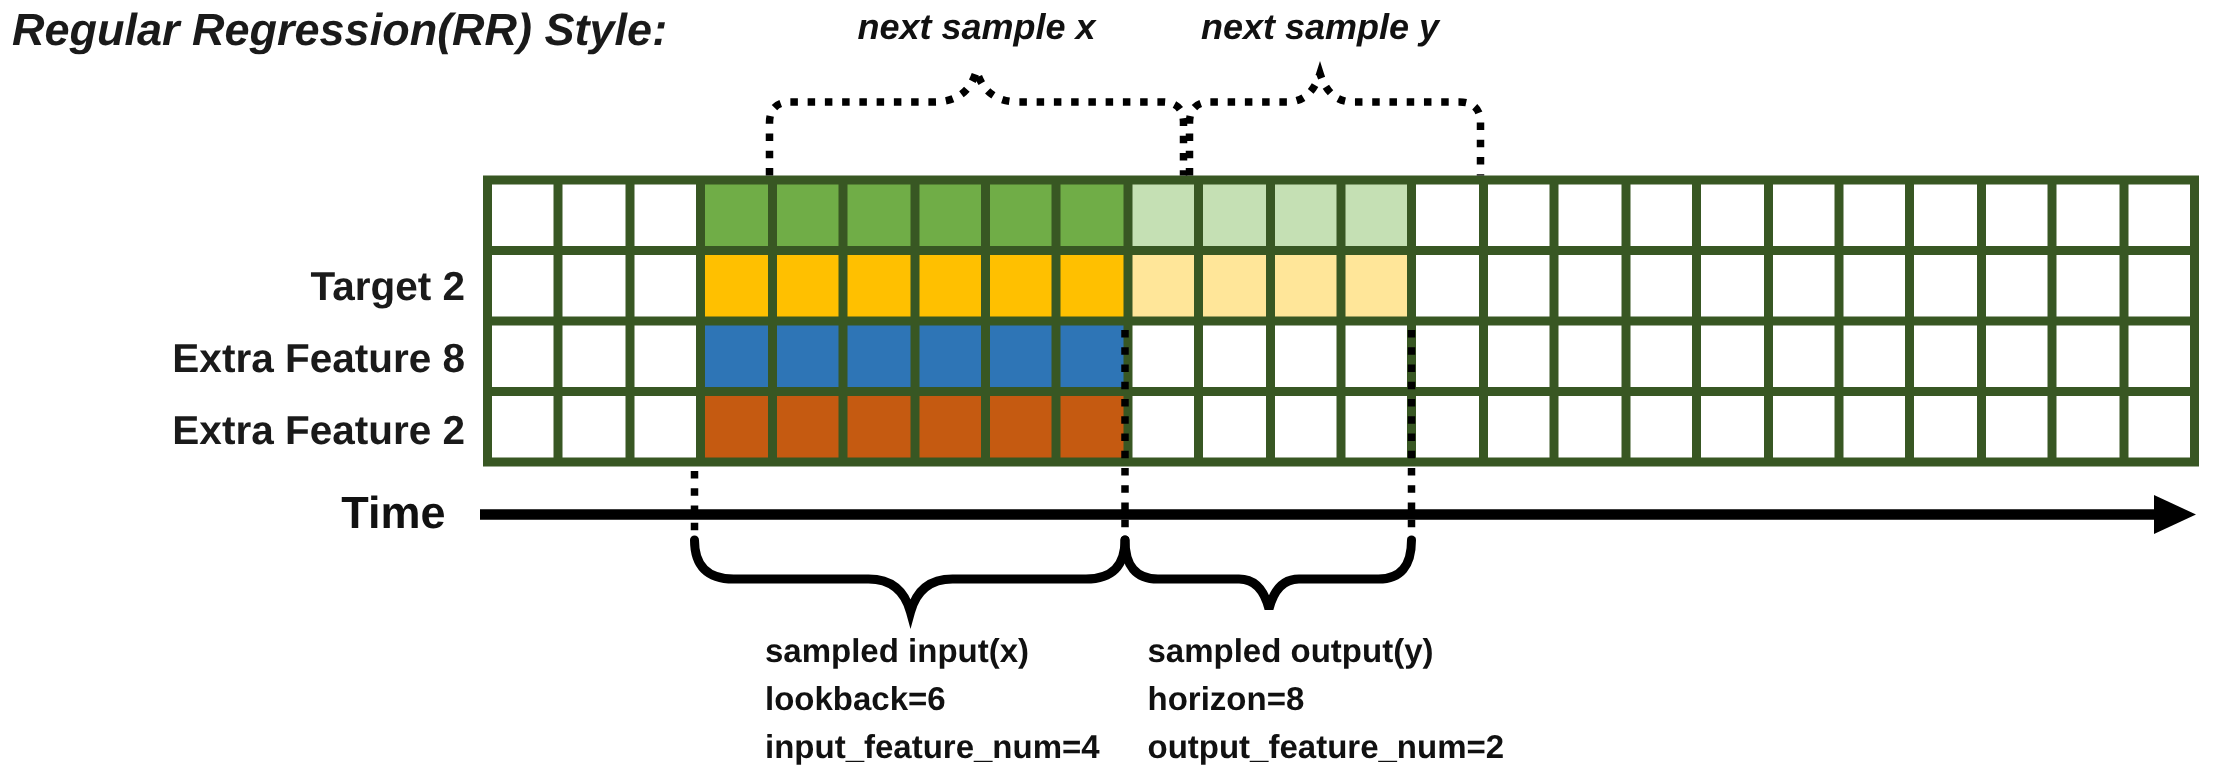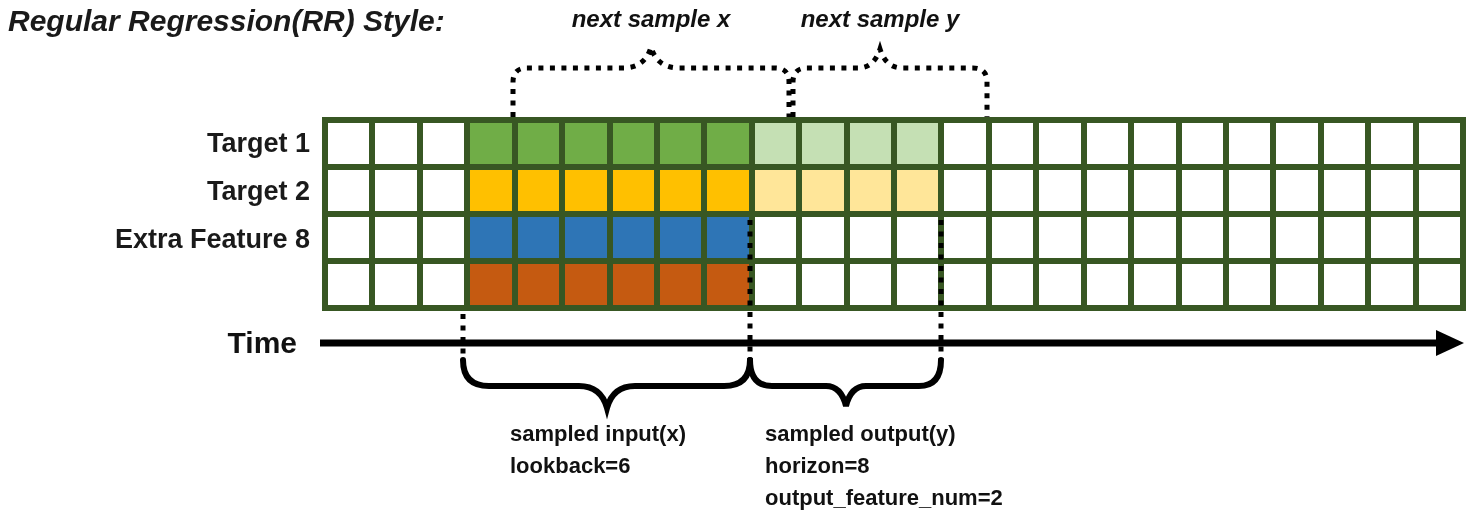--- a/index.html
+++ b/index.html
@@ -55,23 +55,23 @@
 </head>
 <body>
 
 <div class="canvas">
 
   <div class="title">Regular Regression(RR) Style:</div>
 
   <div class="next-label" id="next-y">next sample y</div>
   <div class="next-label" id="next-x">next sample x</div>
 
-  <div class="row-label" style="left:0;top:119px;">Target 1</div>
   <div class="row-label" style="left:0;top:167px;">Target 2</div>
   <div class="row-label" style="left:0;top:215px;">Extra Feature 8</div>
+  <div class="row-label" style="left:0;top:263px;">Extra Feature 2</div>
 
   <div class="grid" style="background: rgb(56, 87, 35);">
       <div class="cell" style="background: rgb(255, 255, 255);"></div>
       <div class="cell" style="background: rgb(255, 255, 255);"></div>
       <div class="cell" style="background: rgb(255, 255, 255);"></div>
       <div class="cell" style="background: rgb(112, 173, 71);"></div>
       <div class="cell" style="background: rgb(112, 173, 71);"></div>
       <div class="cell" style="background: rgb(112, 173, 71);"></div>
       <div class="cell" style="background: rgb(112, 173, 71);"></div>
       <div class="cell" style="background: rgb(112, 173, 71);"></div>
@@ -181,20 +181,21 @@
     <polygon points="1436,330 1464,343 1436,356" fill="#000"></polygon>
 
     <path d="M463,360 Q463,386 489,386 H579 Q601,386 607,408 Q613,386 635,386 H724 Q750,386 750,360" fill="none" stroke="#000" stroke-width="6" stroke-linecap="round"></path>
 
     <path d="M750,360 Q750,386 772,386 H826 Q841,386 846,406 Q851,386 866,386 H919 Q941,386 941,360" fill="none" stroke="#000" stroke-width="6" stroke-linecap="round"></path>
   </svg>
 
   <div class="caption" id="caption-input">
     <div>sampled input(x)</div>
     <div>lookback=6</div>
+    <div>input_feature_num=4</div>
   </div>
   <div class="caption" id="caption-output">
     <div>sampled output(y)</div>
     <div>horizon=8</div>
     <div>output_feature_num=2</div>
   </div>
 
 </div>
 
 </body></html>

